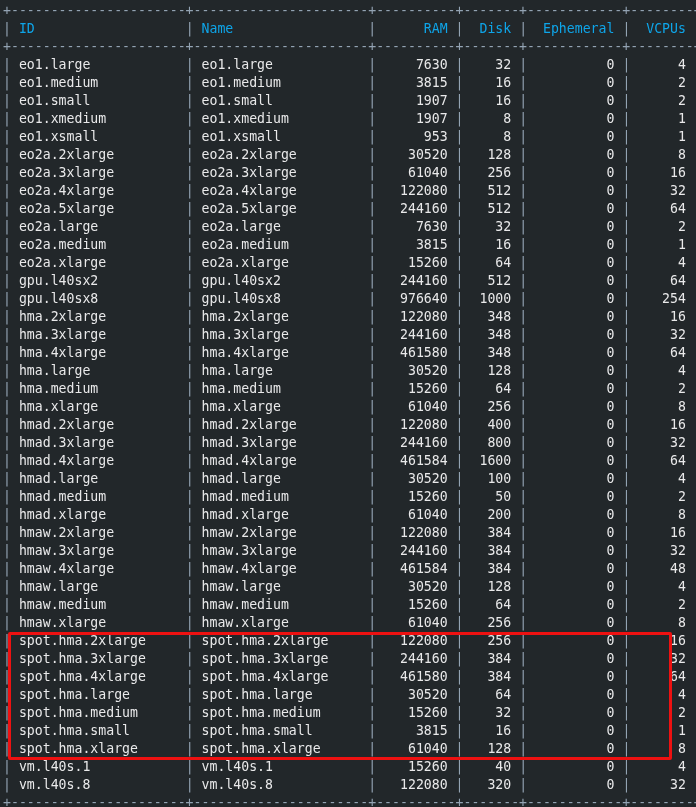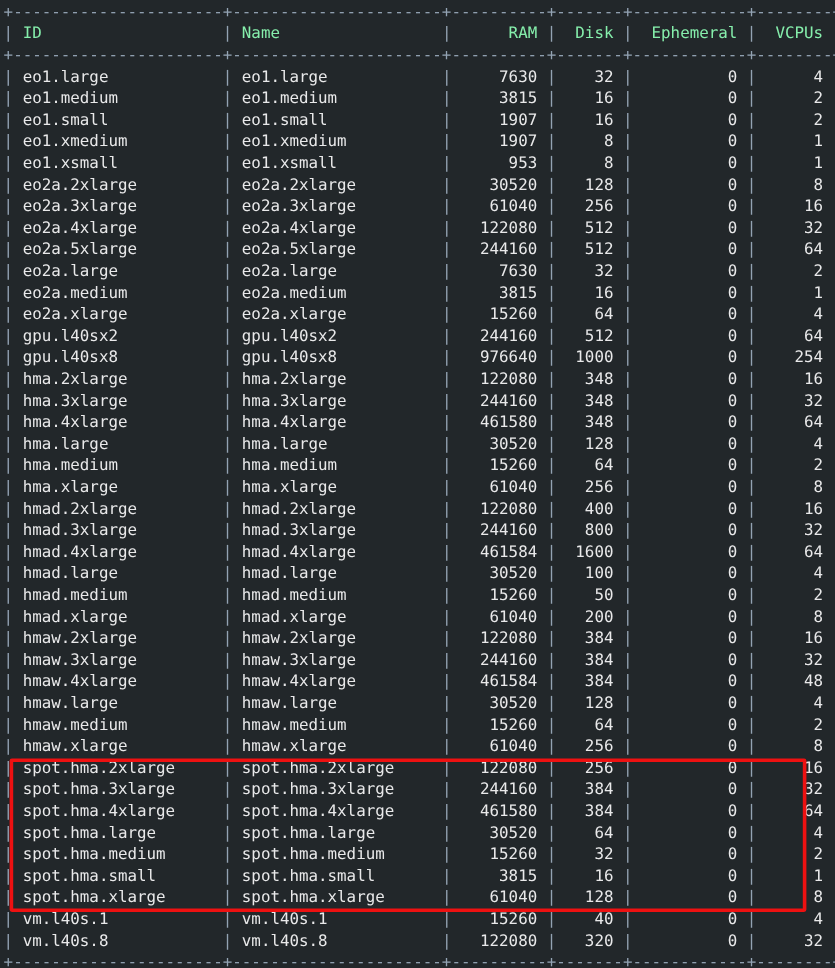--- a/index.html
+++ b/index.html
@@ -37,21 +37,21 @@
   pre#table-output .rule {
     color: #93a3b3;
   }
   pre#table-output .bar {
     color: #93a3b3;
   }
   pre#table-output .cell {
     color: #e9e9ea;
   }
   pre#table-output .hdr {
-    color: #86efac;
+    color: #0ea5e9;
   }
   #highlight-box {
     position: absolute;
     border: 3px solid #ee1111;
     box-sizing: border-box;
     pointer-events: none;
     border-radius: 2px;
   }
 </style>
 </head>

